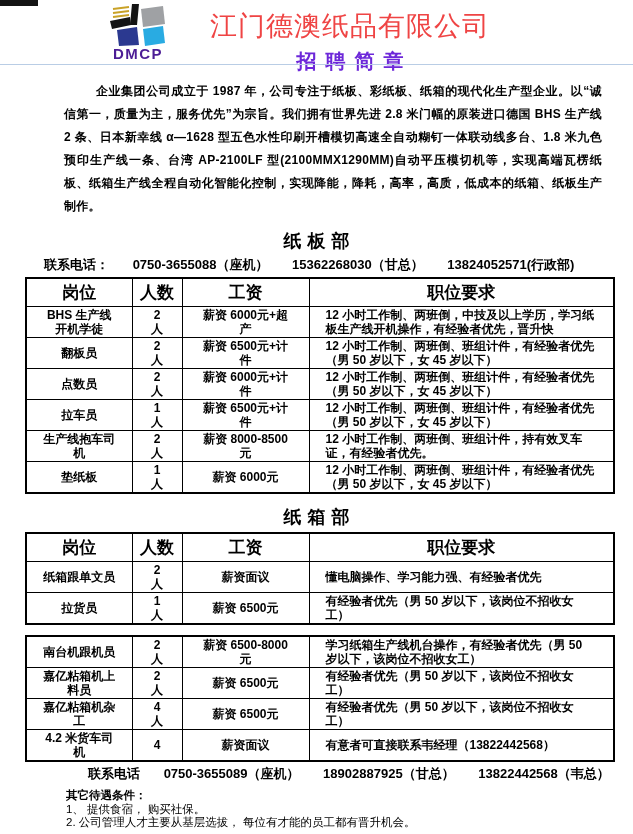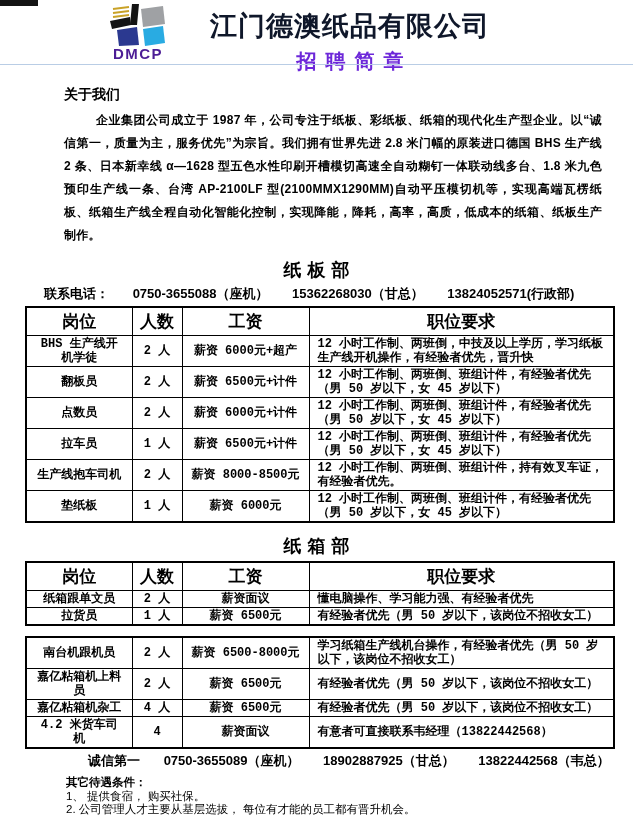--- a/index.html
+++ b/index.html
@@ -8,36 +8,36 @@
     font-family:"Liberation Sans","DejaVu Sans",sans-serif;color:#000;overflow:hidden;
   }
   .corner-bar{position:absolute;top:0;left:0;width:38px;height:6px;background:#141414;}
   .blue-line{position:absolute;top:64px;left:0;width:100%;height:1px;background:#b9cde5;}
 
   .header{display:flex;align-items:flex-start;padding-top:2px;}
   .logo{margin-left:101px;width:74px;flex:0 0 auto;text-align:center;}
   .logo svg{display:block;margin:2px auto 0;}
   .logo-text{color:#4c1d95;font-size:15px;font-weight:bold;letter-spacing:1.5px;line-height:15px;}
   .titles{flex:1;text-align:center;padding-right:108px;}
-  .title{color:#0f172a;font-size:27px;font-weight:bold;margin:6px 0 4px;letter-spacing:1px;}
+  .title{color:#ef4444;font-size:27px;font-weight:normal;margin:6px 0 4px;letter-spacing:1px;}
   .subtitle{color:#6d28d9;font-size:20px;font-weight:bold;letter-spacing:9px;text-indent:9px;margin:0;}
 
   .about-heading{margin:11px 0 0 64px;font-size:14px;font-weight:bold;}
   .about-para{margin:5px 31px 0 64px;font-size:12px;font-weight:bold;line-height:23px;
     text-align:justify;text-indent:32px;letter-spacing:0.3px;}
 
   .dept-heading{text-align:center;font-size:18px;font-weight:bold;letter-spacing:6px;text-indent:6px;margin:11px 0 0;}
   .contact{margin:3px 0 0 44px;font-size:13px;font-weight:bold;white-space:nowrap;}
   .contact .ph{margin-left:20px;}
   .contact--center{margin-left:88px;}
 
   table.jobs{margin:3px 0 0 25px;width:588px;border-collapse:collapse;table-layout:fixed;
     font-size:12px;font-weight:bold;border:2px solid #000;}
   table.jobs th{border:1px solid #000;font-size:17px;padding:6px;line-height:15px;}
-  table.jobs td{border:1px solid #000;padding:1px 8px;line-height:14px;text-align:center;font-family:Liberation Mono, monospace;}
+  table.jobs td{border:1px solid #000;padding:1px 16px;line-height:14px;text-align:center;}
   table.jobs td.req{text-align:left;}
   .tbl-gap{height:7px;}
 
   .footer{margin:6px 0 0 66px;font-size:11.5px;line-height:13.5px;font-weight:normal;}
   .footer .bold{font-weight:bold;}
 </style>
 </head>
 <body>
 
 <div class="page">
@@ -62,21 +62,20 @@
       <div class="logo-text">DMCP</div>
     </div>
     <div class="titles">
       <div class="title">江门德澳纸品有限公司</div>
       <div class="subtitle">招聘简章</div>
     </div>
   </div>
 
   <div class="blue-line"></div>
 
-  <div class="about-heading">关于我们</div>
   <div class="about-para">企业集团公司成立于 1987 年，公司专注于纸板、彩纸板、纸箱的现代化生产型企业。以“诚信第一，质量为主，服务优先”为宗旨。我们拥有世界先进 2.8 米门幅的原装进口德国 BHS 生产线 2 条、日本新幸线 α—1628 型五色水性印刷开槽模切高速全自动糊钉一体联动线多台、1.8 米九色预印生产线一条、台湾 AP-2100LF 型(2100MMX1290MM)自动平压模切机等，实现高端瓦楞纸板、纸箱生产线全程自动化智能化控制，实现降能，降耗，高率，高质，低成本的纸箱、纸板生产制作。</div>
 
   <div class="dept-heading">纸板部</div>
   <div class="contact">
     <span>联系电话：</span>
     <span class="ph">0750-3655088（座机）</span>
     <span class="ph">15362268030（甘总）</span>
     <span class="ph">13824052571(行政部)</span>
   </div>
 
@@ -199,21 +198,21 @@
       <tr>
         <td>4.2 米货车司机</td>
         <td>4</td>
         <td>薪资面议</td>
         <td class="req">有意者可直接联系韦经理（13822442568）</td>
       </tr>
     </tbody>
   </table>
 
   <div class="contact contact--center">
-    <span>诚信第一</span>
+    <span>联系电话</span>
     <span class="ph">0750-3655089（座机）</span>
     <span class="ph">18902887925（甘总）</span>
     <span class="ph">13822442568（韦总）</span>
   </div>
 
   <div class="footer">
     <div class="bold">其它待遇条件：</div>
     <div>1、 提供食宿， 购买社保。</div>
     <div>2.  公司管理人才主要从基层选拔， 每位有才能的员工都有晋升机会。</div>
 

